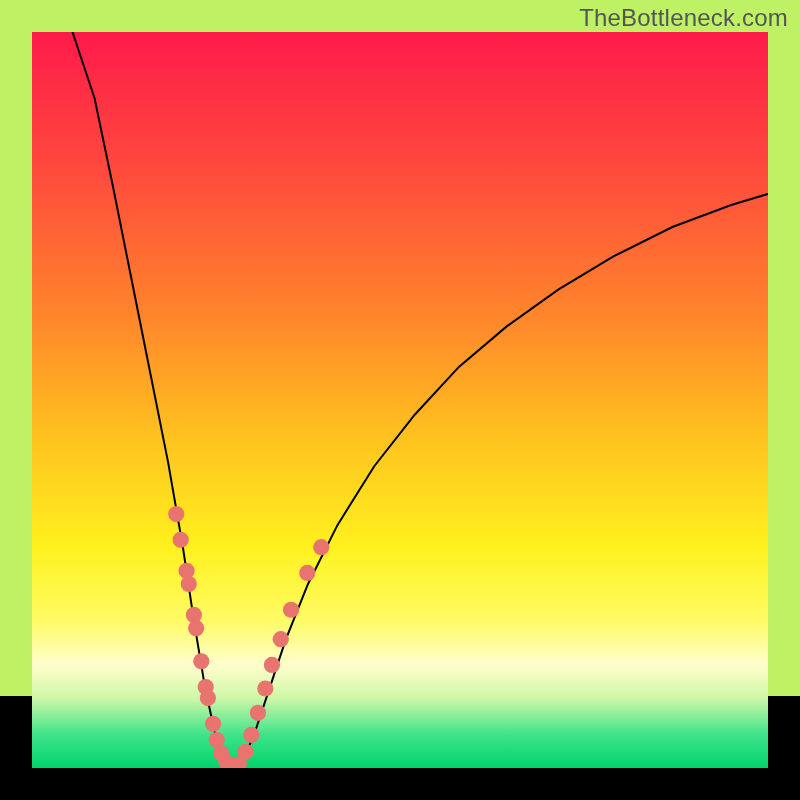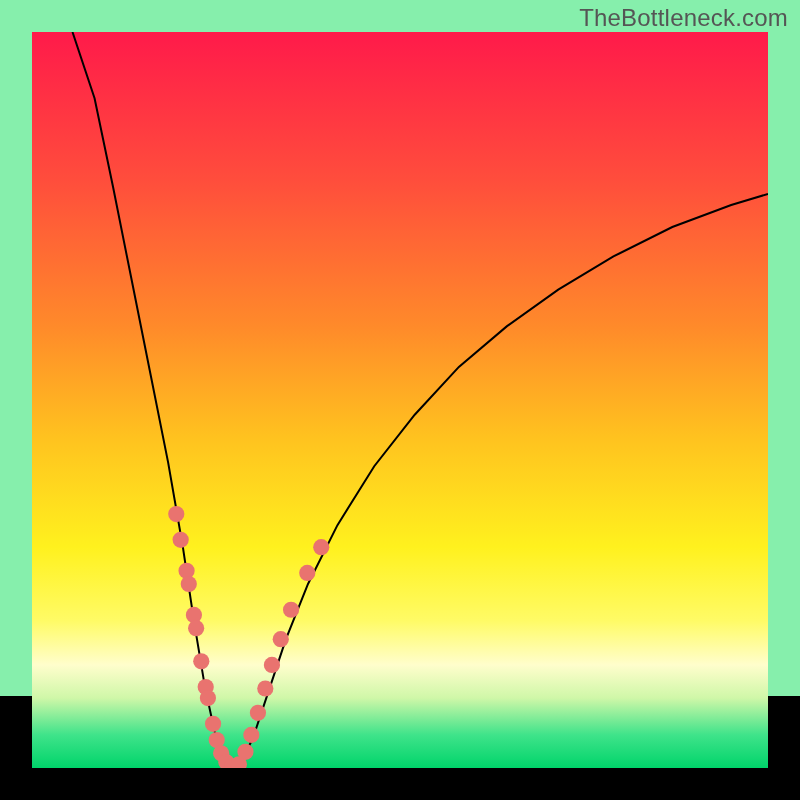--- a/index.html
+++ b/index.html
@@ -1,21 +1,21 @@
 <!DOCTYPE html>
 <html><head>
 <meta charset="utf-8">
 <style>
   * { margin: 0; padding: 0; box-sizing: border-box; }
   html, body { width: 800px; height: 800px; overflow: hidden; background: #000; }
   .stage {
     position: relative;
     width: 800px;
     height: 696px;
-    background: #86efac;
+    background: #bef264;
   }
   .watermark {
     position: absolute;
     top: 4px;
     right: 12px;
     font-family: Arial, Helvetica, sans-serif;
     font-size: 24px;
     color: #555555;
     letter-spacing: 0.2px;
     z-index: 10;

